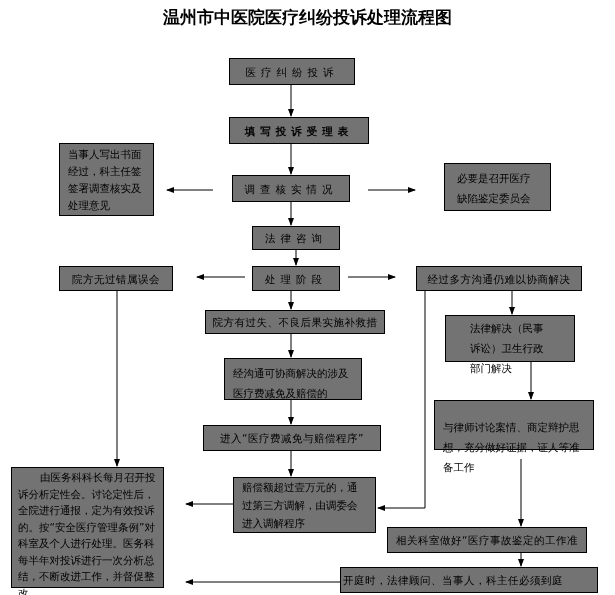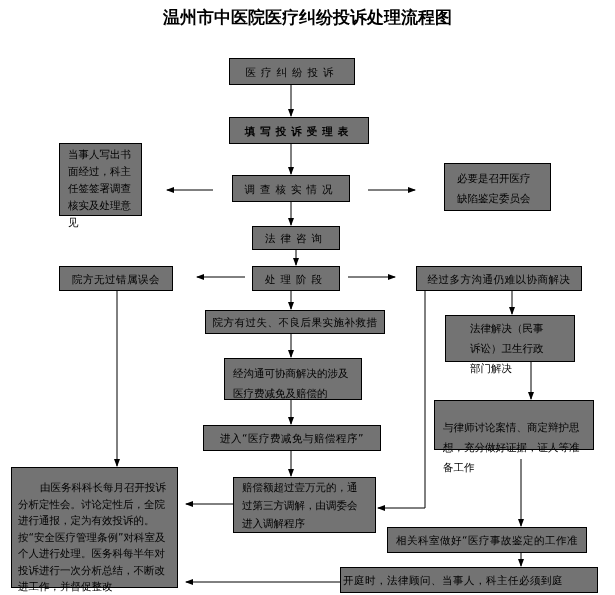--- a/index.html
+++ b/index.html
@@ -14,33 +14,33 @@
   .box.tight { display:flex; align-items:center; justify-content:center; letter-spacing:0.5px; }
   svg.lines { position:absolute; left:0; top:0; }
 </style>
 </head>
 <body>
 
 <div class="title">温州市中医院医疗纠纷投诉处理流程图</div>
 
 <div class="box center" style="left:229px;top:58px;width:126px;height:27px;">医疗纠纷投诉</div>
 <div class="box center" style="left:229px;top:117px;width:140px;height:27px;font-weight:bold;">填写投诉受理表</div>
-<div class="box left" style="left:59px;top:143px;width:83px;height:73px;padding:2px 8px;line-height:17px;">当事人写出书面经过，科主任签签署调查核实及处理意见</div>
+<div class="box left" style="left:59px;top:143px;width:95px;height:73px;padding:2px 8px;line-height:17px;">当事人写出书面经过，科主任签签署调查核实及处理意见</div>
 <div class="box center" style="left:232px;top:175px;width:118px;height:27px;">调查核实情况</div>
 <div class="box left" style="left:444px;top:163px;width:107px;height:48px;padding:4px 12px;">必要是召开医疗缺陷鉴定委员会</div>
 <div class="box center" style="left:252px;top:226px;width:88px;height:24px;">法律咨询</div>
 <div class="box center" style="left:252px;top:266px;width:88px;height:25px;">处理阶段</div>
 <div class="box tight" style="left:59px;top:266px;width:114px;height:25px;">院方无过错属误会</div>
 <div class="box tight" style="left:416px;top:266px;width:166px;height:25px;">经过多方沟通仍难以协商解决</div>
 <div class="box tight" style="left:205px;top:310px;width:180px;height:24px;">院方有过失、不良后果实施补救措</div>
 <div class="box left" style="left:445px;top:315px;width:130px;height:47px;padding:2px 24px;">法律解决（民事诉讼）卫生行政部门解决</div>
 <div class="box left" style="left:224px;top:358px;width:138px;height:42px;padding:4px 8px;">经沟通可协商解决的涉及医疗费减免及赔偿的</div>
 <div class="box left" style="left:434px;top:400px;width:160px;height:50px;padding:16px 8px;">与律师讨论案情、商定辩护思想，充分做好证据，证人等准备工作</div>
 <div class="box tight" style="left:203px;top:425px;width:178px;height:26px;">进入“医疗费减免与赔偿程序”</div>
-<div class="box left" style="left:11px;top:467px;width:167px;height:121px;padding:11px 6px;line-height:16.5px;text-indent:22px;">由医务科科长每月召开投诉分析定性会。讨论定性后，全院进行通报，定为有效投诉的。按“安全医疗管理条例”对科室及个人进行处理。医务科每半年对投诉进行一次分析总结，不断改进工作，并督促整改</div>
+<div class="box left" style="left:11px;top:467px;width:153px;height:121px;padding:1px 6px;line-height:16.5px;text-indent:22px;">由医务科科长每月召开投诉分析定性会。讨论定性后，全院进行通报，定为有效投诉的。按“安全医疗管理条例”对科室及个人进行处理。医务科每半年对投诉进行一次分析总结，不断改进工作，并督促整改</div>
 <div class="box left" style="left:233px;top:477px;width:143px;height:56px;padding:0 8px;line-height:18px;">赔偿额超过壹万元的，通过第三方调解，由调委会进入调解程序</div>
 <div class="box tight" style="left:387px;top:527px;width:200px;height:26px;">相关科室做好“医疗事故鉴定的工作准</div>
 <div class="box tight" style="left:340px;top:567px;width:258px;height:26px;justify-content:flex-start;padding-left:2px;">开庭时，法律顾问、当事人，科主任必须到庭</div>
 
 <svg class="lines" width="615" height="595">
   <defs>
     <marker id="ah" markerWidth="8" markerHeight="8" refX="7" refY="4" orient="auto" markerUnits="userSpaceOnUse">
       <path d="M0,1 L8,4 L0,7 Z" fill="#000"></path>
     </marker>
   </defs>

